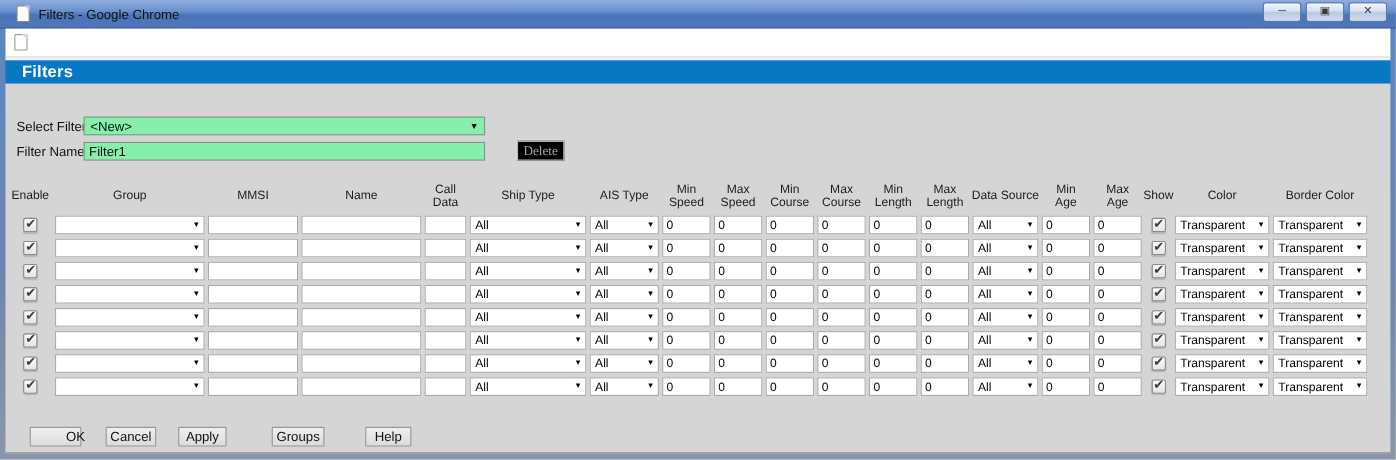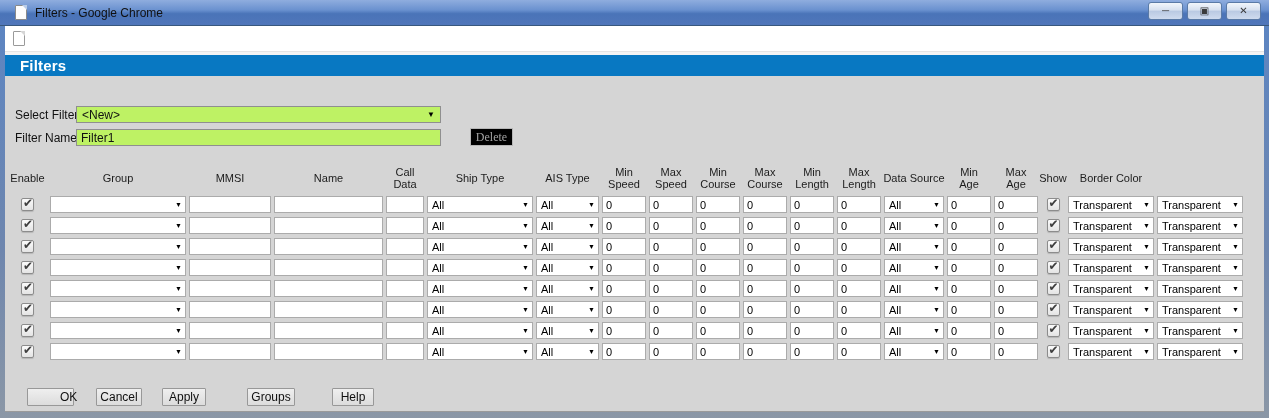--- a/index.html
+++ b/index.html
@@ -67,21 +67,21 @@
 
   
   .page {
     position:absolute; top:76px; left:5px; right:5px; bottom:6px;
     background:#d5d5d5; border-bottom:1px solid #9a9a9a;
   }
 
   .form-label { position:absolute; left:10px; font-size:12px; color:#111; line-height:17px; }
   .form-sel, .form-input {
     position:absolute; left:71px; width:365px; height:17px;
-    background:#bef264; border:1px solid #8f8f8f; font-size:12px; color:#111;
+    background:#86efac; border:1px solid #8f8f8f; font-size:12px; color:#111;
   }
   .form-sel { display:flex; align-items:center; justify-content:space-between; padding:0 5px 0 5px; cursor:default; }
   .form-sel .arrow { font-size:8px; color:#000; }
   .form-input { padding:0 4px; font-family:"Liberation Sans", sans-serif; }
   .delete-btn {
     position:absolute; left:465px; top:52px; width:43px; height:18px;
     background:#000000; border:1px solid #b7b7b7; font-size:12px; color:#a3a3a3;
     font-family:Liberation Serif, serif;
   }
 
@@ -223,20 +223,23 @@
 Age</span>
         </div>
         <div class="h-cell">
           <span>Max
 Age</span>
         </div>
         <div class="h-cell">
           <span>Show</span>
         </div>
         <div class="h-cell">
+          <span>Color</span>
+        </div>
+        <div class="h-cell">
           <span>Border Color</span>
         </div>
       </div>
 
     <div class="t-rows" id="t-rows">
   <div class="t-grid t-row">
     <span class="cb checked"></span>
     <div class="sel">
             <span class="sel-text"></span>
             <span class="arrow">▼</span>

